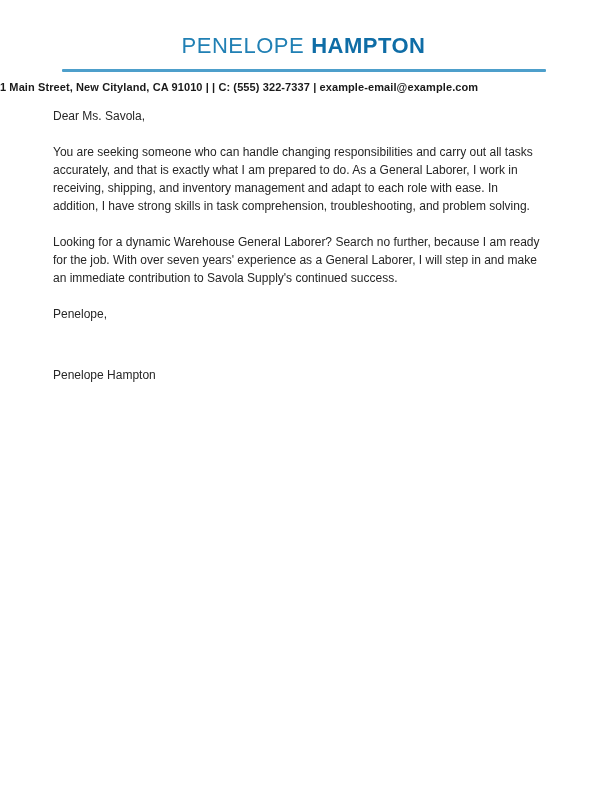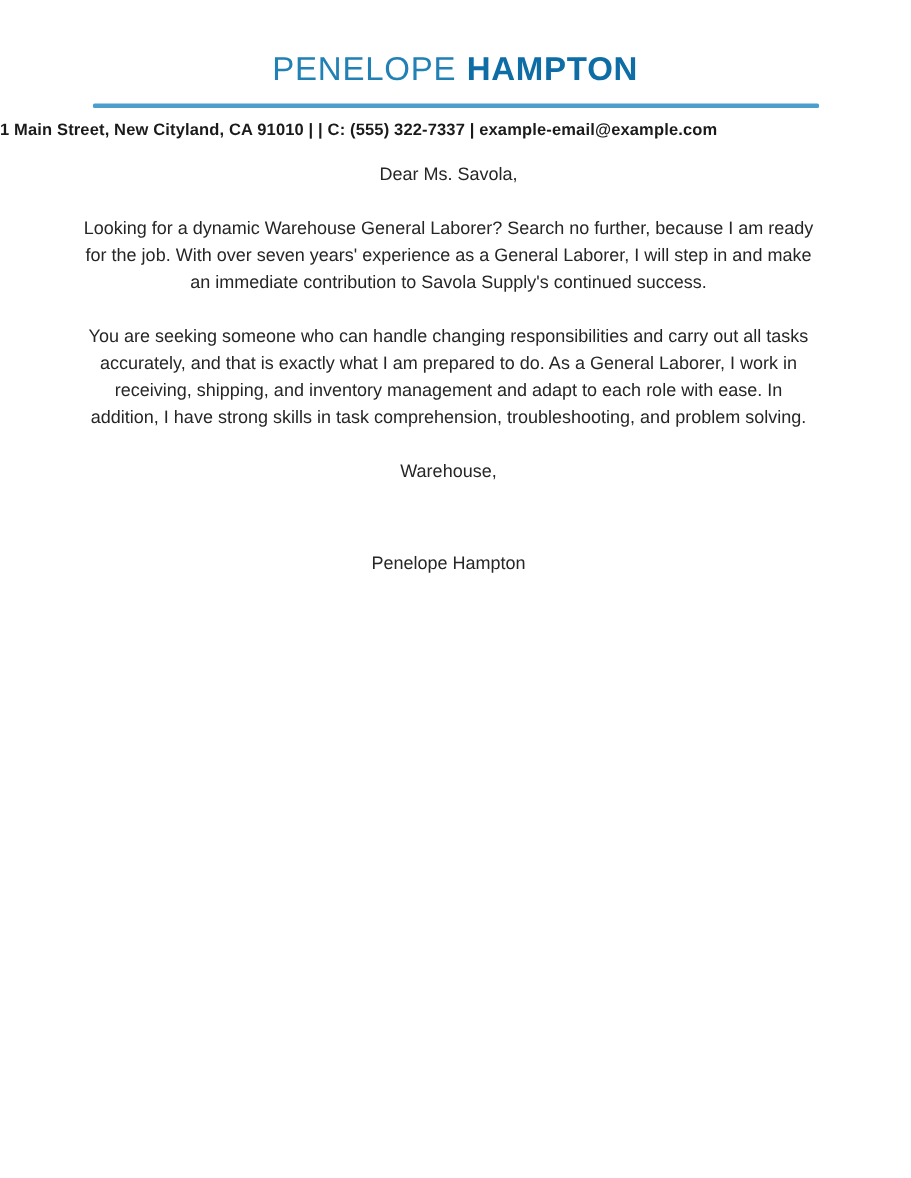--- a/index.html
+++ b/index.html
@@ -47,21 +47,20 @@
   }
   .letter-body {
     width: 492px;
     margin: 14px 0 0 53px;
     font-size: 12px;
     line-height: 18px;
     color: #262626;
   }
   .letter-body p {
     margin: 0 0 18px 0;
-    text-align: center;
   }
   .letter-body p.closing {
     margin-bottom: 0;
   }
   .letter-body p.signature {
     margin-top: 43px;
   }
 </style>
 </head>
 <body>
@@ -71,19 +70,19 @@
   <h1 class="name-heading">
     <span class="name-first" style="color: rgb(33, 128, 180);">PENELOPE</span><span class="name-last" style="color: rgb(15, 109, 166);">HAMPTON</span>
   </h1>
 
   <div class="header-divider" style="background: rgb(77, 159, 203);"></div>
 
   <div class="contact-line">1 Main Street, New Cityland, CA 91010 | | C: (555) 322-7337 | example-email@example.com</div>
 
   <div class="letter-body" style="color: rgb(38, 38, 38);">
     <p>Dear Ms. Savola,</p>
+    <p>You are seeking someone who can handle changing responsibilities and carry out all tasks accurately, and that is exactly what I am prepared to do. As a General Laborer, I work in receiving, shipping, and inventory management and adapt to each role with ease. In addition, I have strong skills in task comprehension, troubleshooting, and problem solving.</p>
     <p>Looking for a dynamic Warehouse General Laborer? Search no further, because I am ready for the job. With over seven years' experience as a General Laborer, I will step in and make an immediate contribution to Savola Supply's continued success.</p>
-    <p>You are seeking someone who can handle changing responsibilities and carry out all tasks accurately, and that is exactly what I am prepared to do. As a General Laborer, I work in receiving, shipping, and inventory management and adapt to each role with ease. In addition, I have strong skills in task comprehension, troubleshooting, and problem solving.</p>
-    <p class="closing">Warehouse,</p>
+    <p class="closing">Penelope,</p>
     <p class="signature">Penelope Hampton</p>
   </div>
 
 </div>
 
 </body></html>

